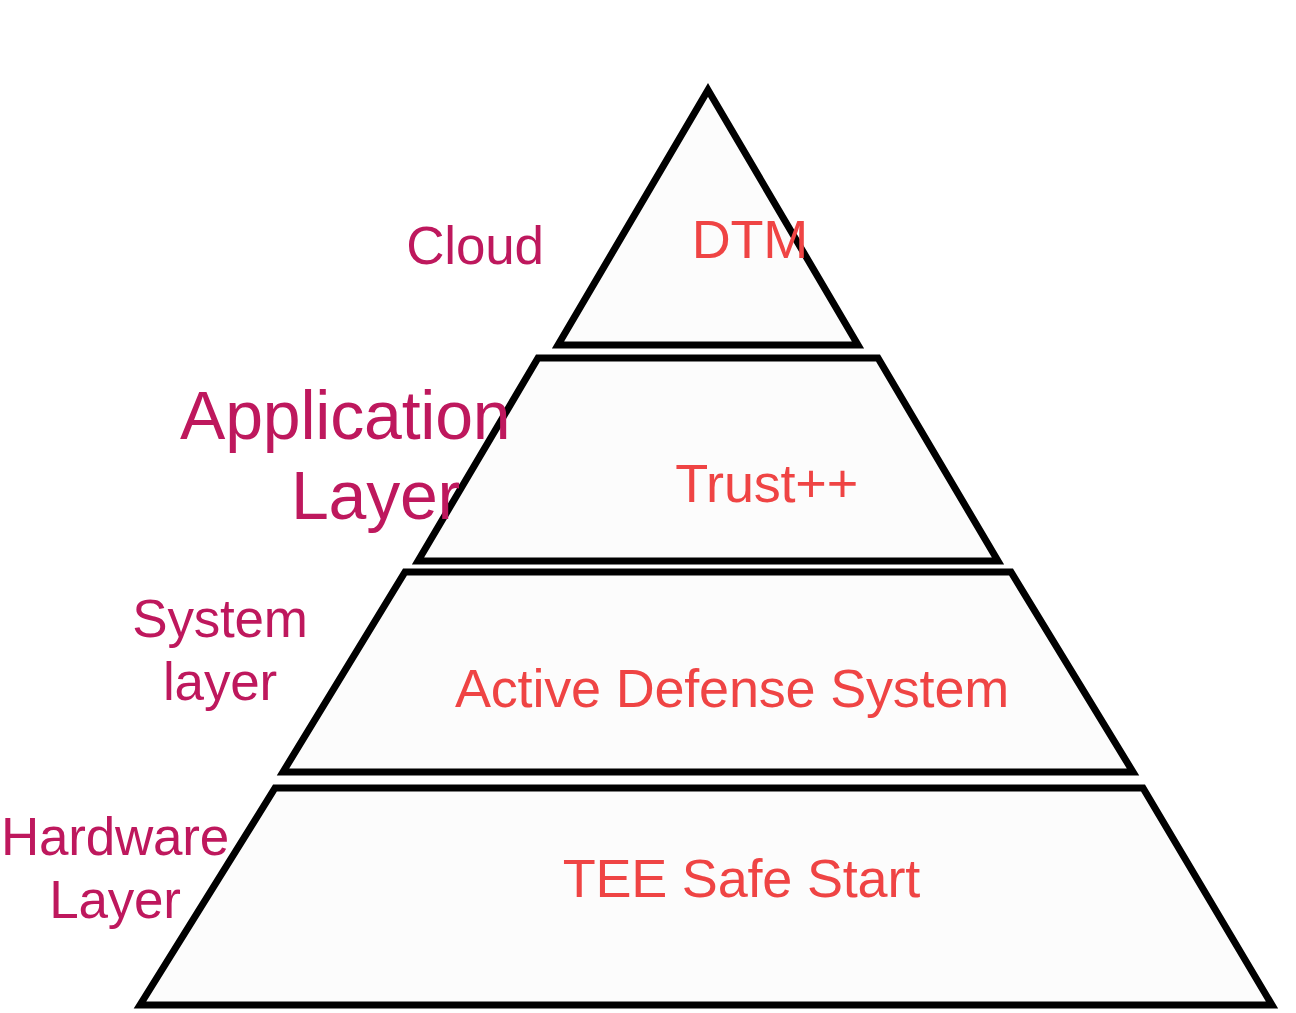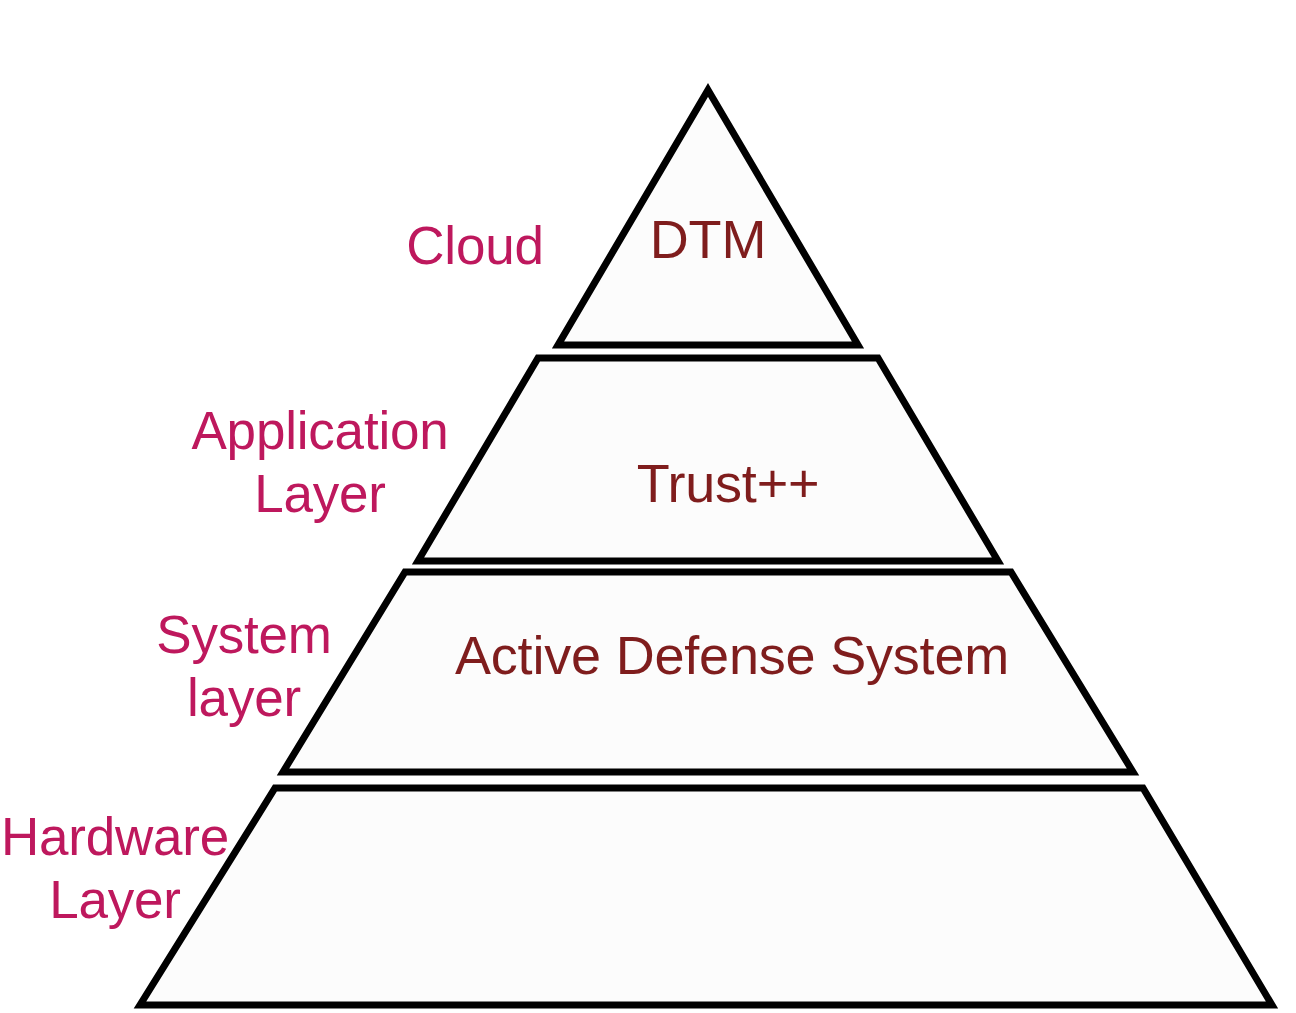--- a/index.html
+++ b/index.html
@@ -33,50 +33,50 @@
   }
   .tier-shape {
     fill: #fcfcfc;
     stroke: #000000;
     stroke-width: 7;
     stroke-linejoin: miter;
     vector-effect: non-scaling-stroke;
   }
   .tier-label-text {
     position: absolute;
-    text-align: center;
+    text-align: right;
     white-space: nowrap;
-    color: #7f1d1d;
+    color: #ef4444;
     font-weight: 400;
     line-height: 1.0;
     letter-spacing: -0.2px;
   }
   .side-label {
     position: absolute;
     text-align: center;
     white-space: nowrap;
     color: #be185d;
     font-weight: 400;
     line-height: 1.18;
     letter-spacing: -0.2px;
   }
   .side-label .line {
     display: block;
   }
 
   
   #label-tier-1 { left: 608px; top: 212px; width: 200px; font-size: 54px; }
   #label-tier-2 { left: 598px; top: 456px; width: 260px; font-size: 54px; }
-  #label-tier-3 { left: 455px; top: 628px; width: 540px; font-size: 54px; }
+  #label-tier-3 { left: 455px; top: 661px; width: 540px; font-size: 54px; }
   #label-tier-4 { left: 480px; top: 851px; width: 440px; font-size: 54px; }
 
   
   #side-label-cloud       { left: 372px; top: 215px; width: 206px; font-size: 53px; }
-  #side-label-application { left: 180px; top: 400px; width: 280px; font-size: 53px; }
-  #side-label-system      { left: 132px; top: 588px; width: 224px; font-size: 53px; margin-top: 16px; }
+  #side-label-application { left: 180px; top: 375px; width: 280px; font-size: 68px; text-align: right; }
+  #side-label-system      { left: 108px; top: 588px; width: 224px; font-size: 53px; }
   #side-label-hardware    { left: -4px;  top: 806px; width: 238px; font-size: 53px; }
 </style>
 </head>
 <body>
 
 <div id="diagram-root">
 
   <svg id="pyramid-svg" viewBox="0 0 1296 1013" xmlns="http://www.w3.org/2000/svg">
 
     <polygon class="tier-shape" points="708,90 858,345 558,345"></polygon>
@@ -87,20 +87,21 @@
 
     <polygon class="tier-shape" points="275,788 1143,788 1272,1005 140,1005"></polygon>
   </svg>
 
   <div class="tier-label-text" id="label-tier-1">DTM</div>
 
   <div class="tier-label-text" id="label-tier-2">Trust++</div>
 
   <div class="tier-label-text" id="label-tier-3">Active Defense System</div>
 
+  <div class="tier-label-text" id="label-tier-4">TEE Safe Start</div>
 
   <div class="side-label" id="side-label-cloud">
     <span class="line">Cloud</span>
   </div>
 
   <div class="side-label" id="side-label-application">
     <span class="line">Application</span>
     <span class="line">Layer</span>
   </div>
 

